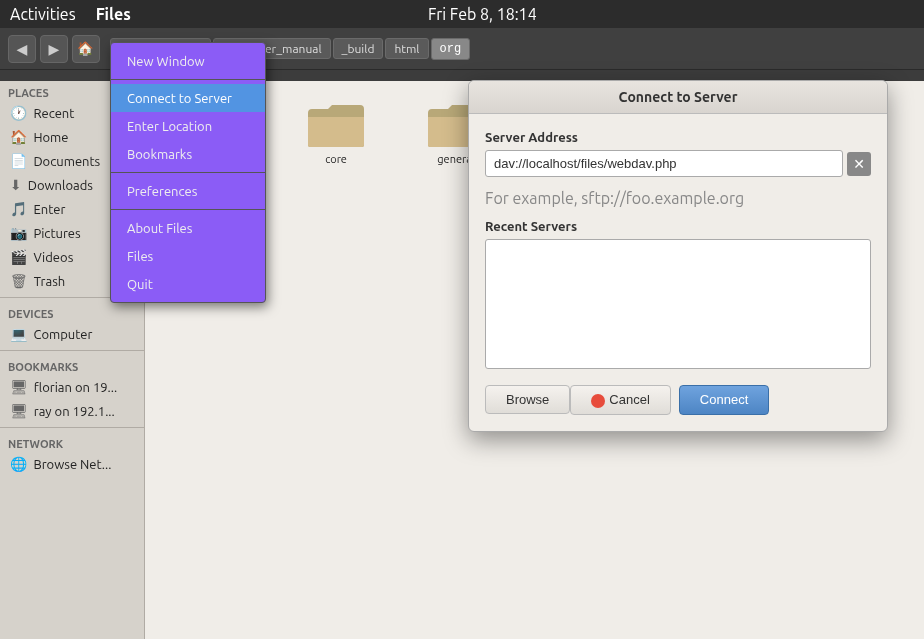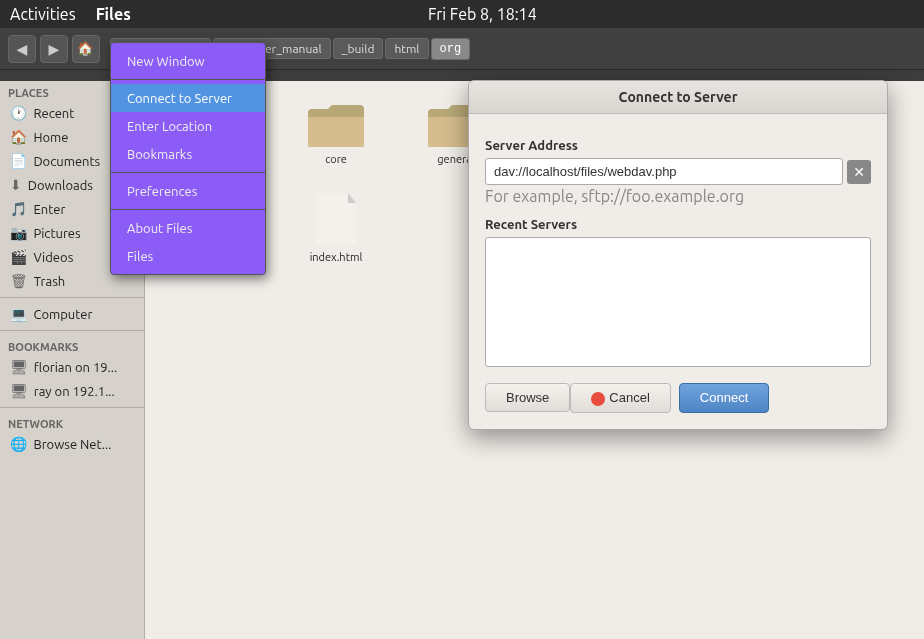--- a/index.html
+++ b/index.html
@@ -209,27 +209,26 @@
       color: #333;
     }
     .dialog-body {
       padding: 16px;
     }
     .dialog-label {
       font-size: 13px;
       font-weight: bold;
       color: #333;
       margin-bottom: 6px;
-      margin-top: 8px;
     }
     .dialog-input-row {
       display: flex;
       align-items: center;
       gap: 4px;
-      margin-bottom: 2px;
+      margin-bottom: 12px;
     }
     .dialog-input {
       flex: 1;
       padding: 5px 8px;
       border: 1px solid #aaa;
       border-radius: 3px;
       font-size: 13px;
       background: #fff;
       color: #333;
     }
@@ -354,20 +353,21 @@
     </div>
     <div class="sidebar-item">
       <span class="sidebar-icon">🎬</span>
       <span>Videos</span>
     </div>
     <div class="sidebar-item">
       <span class="sidebar-icon">🗑</span>
       <span>Trash</span>
     </div>
     <div class="sidebar-divider"></div>
+    <div class="sidebar-section-label">Devices</div>
     <div class="sidebar-item">
       <span class="sidebar-icon">💻</span>
       <span>Computer</span>
     </div>
     <div class="sidebar-divider"></div>
     <div class="sidebar-section-label">Bookmarks</div>
     <div class="sidebar-item">
       <span class="sidebar-icon">🖥</span>
       <span>florian on 19...</span>
     </div>
@@ -451,44 +451,36 @@
     <div class="file-item">
       <div class="file-icon">
         <svg viewBox="0 0 48 56" xmlns="http://www.w3.org/2000/svg">
           <path d="M4 2 L36 2 L44 12 L44 54 L4 54 Z" fill="#f4f0ec"></path>
           <path d="M36 2 L44 12 L36 12 Z" fill="#ccc"></path>
         </svg>
       </div>
       <span class="file-label">main_dev.html</span>
     </div>
 
-    <div class="file-item">
-      <div class="file-icon">
-        <svg viewBox="0 0 48 56" xmlns="http://www.w3.org/2000/svg">
-          <path d="M4 2 L36 2 L44 12 L44 54 L4 54 Z" fill="#f4f0ec"></path>
-          <path d="M36 2 L44 12 L36 12 Z" fill="#ccc"></path>
-        </svg>
-      </div>
-      <span class="file-label">index.html</span>
-    </div>
 
   </div>
 </div>
 
 <div class="dropdown-menu">
   <div class="menu-item">New Window</div>
   <div class="menu-separator"></div>
   <div class="menu-item active-item">Connect to Server</div>
   <div class="menu-item">Enter Location</div>
   <div class="menu-item">Bookmarks</div>
   <div class="menu-separator"></div>
   <div class="menu-item">Preferences</div>
   <div class="menu-separator"></div>
   <div class="menu-item">About Files</div>
   <div class="menu-item">Files</div>
+  <div class="menu-item">Quit</div>
 </div>
 
 <div class="dialog-overlay">
   <div class="dialog">
     <div class="dialog-titlebar">Connect to Server</div>
     <div class="dialog-body">
       <div class="dialog-label">Server Address</div>
       <div class="dialog-input-row">
         <input class="dialog-input" type="text" value="dav://localhost/files/webdav.php" style="">
         <button class="clear-btn">✕</button>

